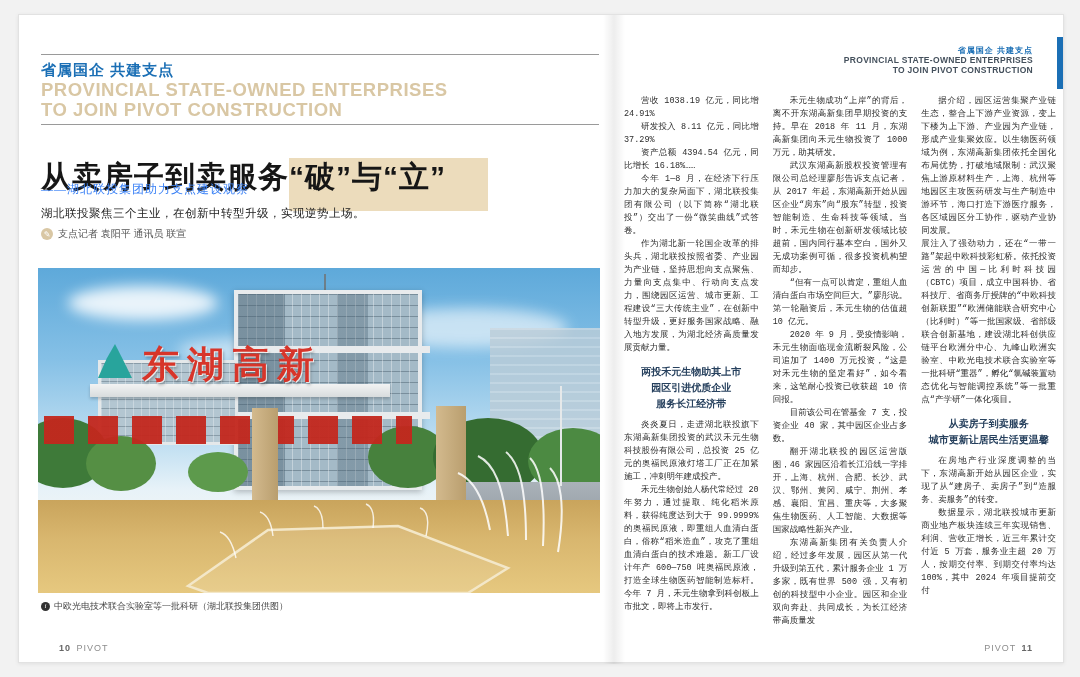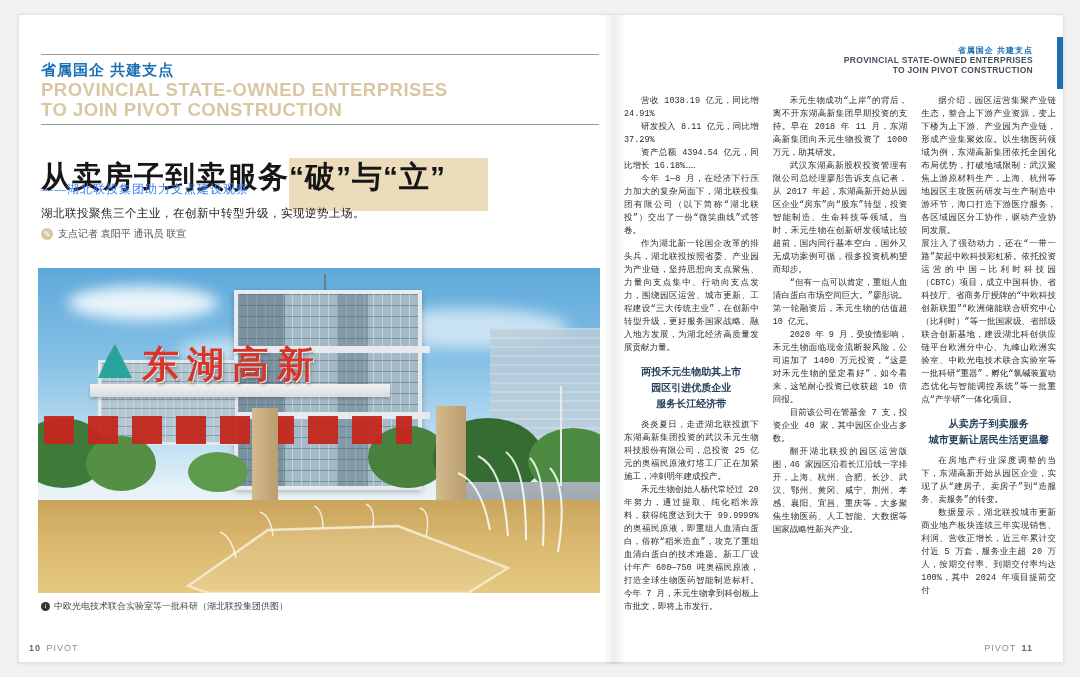--- a/index.html
+++ b/index.html
@@ -22,21 +22,21 @@
   .sub-title{position:absolute;left:22px;top:166px;font-size:12px;color:#3b82f6;
              font-family:"Liberation Serif",serif;letter-spacing:1px;}
   .standfirst{position:absolute;left:22px;top:191px;font-size:11.5px;color:#222;letter-spacing:.5px;}
   .byline{position:absolute;left:22px;top:212px;font-size:10px;color:#555;display:flex;align-items:center;gap:5px;}
   .pen-ico{width:12px;height:12px;border-radius:50%;background:#d9c7a4;color:#fff;font-size:8px;
            display:flex;align-items:center;justify-content:center;}
   .caption{position:absolute;left:22px;top:585px;font-size:9px;color:#444;display:flex;align-items:center;gap:4px;}
   .info-ico{width:9px;height:9px;border-radius:50%;background:#333;color:#fff;font-size:7px;line-height:9px;
             text-align:center;font-family:"Liberation Serif",serif;font-style:italic;}
   .folio{position:absolute;font-size:9px;color:#8d8d8d;letter-spacing:1px;}
-  .folio.fl{left:8px;top:628px;text-align:center;} .folio.fr{right:28px;top:628px;text-align:right;}
+  .folio.fl{left:38px;top:628px;text-align:center;} .folio.fr{right:28px;top:628px;text-align:right;}
   .folio b{color:#666;font-weight:bold;margin:0 2px;}
 
   
   .photo{position:absolute;left:19px;top:253px;width:562px;height:325px;overflow:hidden;background:#000000;}
   .sky{position:absolute;inset:0;background:linear-gradient(180deg,#5ea9da 0%,#85c0e6 28%,#c2e0f2 55%,#e7f2f8 68%,#eef4f6 75%);}
   .cloud{position:absolute;background:rgba(255,255,255,.85);border-radius:50%;filter:blur(7px);}
   .c1{left:30px;top:18px;width:150px;height:34px;}
   .c2{left:330px;top:40px;width:200px;height:40px;opacity:.7;}
   .c3{left:140px;top:70px;width:120px;height:26px;opacity:.6;}
   .bg-bldg{position:absolute;left:452px;top:60px;width:110px;height:130px;background:
@@ -194,20 +194,21 @@
           <p class="para">炎炎夏日，走进湖北联投旗下东湖高新集团投资的武汉禾元生物科技股份有限公司，总投资 25 亿元的奥福民原液灯塔工厂正在加紧施工，冲刺明年建成投产。</p>
           <p class="para">禾元生物创始人杨代常经过 20 年努力，通过提取、纯化稻米原料，获得纯度达到大于 99.9999% 的奥福民原液，即重组人血清白蛋白，俗称“稻米造血”，攻克了重组血清白蛋白的技术难题。新工厂设计年产 600—750 吨奥福民原液，打造全球生物医药智能制造标杆。今年 7 月，禾元生物拿到科创板上市批文，即将上市发行。</p>
         </div>
       <div class="col">
           <p class="para">禾元生物成功“上岸”的背后，离不开东湖高新集团早期投资的支持。早在 2018 年 11 月，东湖高新集团向禾元生物投资了 1000 万元，助其研发。</p>
           <p class="para">武汉东湖高新股权投资管理有限公司总经理廖彤告诉支点记者，从 2017 年起，东湖高新开始从园区企业“房东”向“股东”转型，投资智能制造、生命科技等领域。当时，禾元生物在创新研发领域比较超前，国内同行基本空白，国外又无成功案例可循，很多投资机构望而却步。</p>
           <p class="para">“但有一点可以肯定，重组人血清白蛋白市场空间巨大。”廖彤说。第一轮融资后，禾元生物的估值超 10 亿元。</p>
           <p class="para">2020 年 9 月，受疫情影响，禾元生物面临现金流断裂风险，公司追加了 1400 万元投资，“这是对禾元生物的坚定看好”，如今看来，这笔耐心投资已收获超 10 倍回报。</p>
           <p class="para">目前该公司在管基金 7 支，投资企业 40 家，其中园区企业占多数。</p>
           <p class="para">翻开湖北联投的园区运营版图，46 家园区沿着长江沿线一字排开，上海、杭州、合肥、长沙、武汉、鄂州、黄冈、咸宁、荆州、孝感、襄阳、宜昌、重庆等，大多聚焦生物医药、人工智能、大数据等国家战略性新兴产业。</p>
+          <p class="para">东湖高新集团有关负责人介绍，经过多年发展，园区从第一代升级到第五代，累计服务企业 1 万多家，既有世界 500 强，又有初创的科技型中小企业。园区和企业双向奔赴、共同成长，为长江经济带高质量发</p>
         </div>
       <div class="col">
           <p class="para">据介绍，园区运营集聚产业链生态，整合上下游产业资源，变上下楼为上下游、产业园为产业链，形成产业集聚效应。以生物医药领域为例，东湖高新集团依托全国化布局优势，打破地域限制：武汉聚焦上游原材料生产，上海、杭州等地园区主攻医药研发与生产制造中游环节，海口打造下游医疗服务，各区域园区分工协作，驱动产业协同发展。</p>
           <p class="para noindent">展注入了强劲动力，还在“一带一路”架起中欧科技彩虹桥。依托投资运营的中国—比利时科技园（CBTC）项目，成立中国科协、省科技厅、省商务厅授牌的“中欧科技创新联盟”“欧洲储能联合研究中心（比利时）”等一批国家级、省部级联合创新基地，建设湖北科创供应链平台欧洲分中心、九峰山欧洲实验室、中欧光电技术联合实验室等一批科研“重器”，孵化“氯碱装置动态优化与智能调控系统”等一批重点“产学研”一体化项目。</p>
           <h3 class="col-head">从卖房子到卖服务
 城市更新让居民生活更温馨</h3>
           <p class="para">在房地产行业深度调整的当下，东湖高新开始从园区企业，实现了从“建房子、卖房子”到“造服务、卖服务”的转变。</p>
           <p class="para">数据显示，湖北联投城市更新商业地产板块连续三年实现销售、利润、营收正增长，近三年累计交付近 5 万套，服务业主超 20 万人，按期交付率、到期交付率均达 100%，其中 2024 年项目提前交付</p>
         </div>
     </div>

